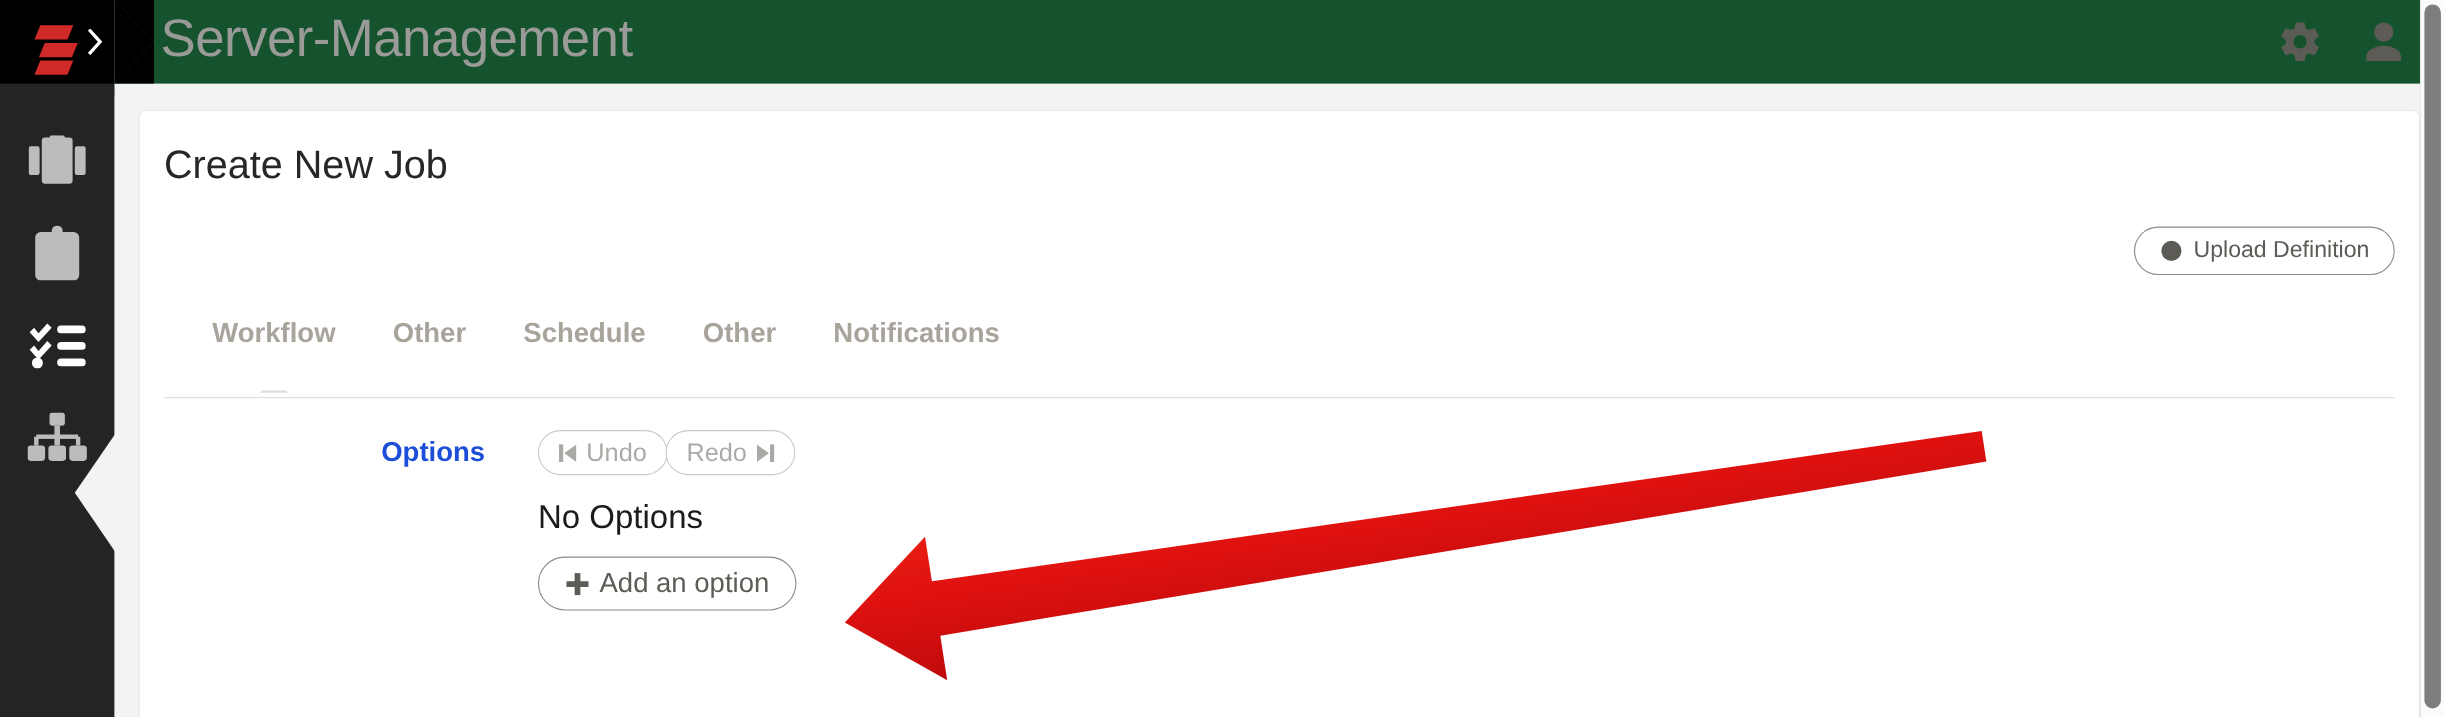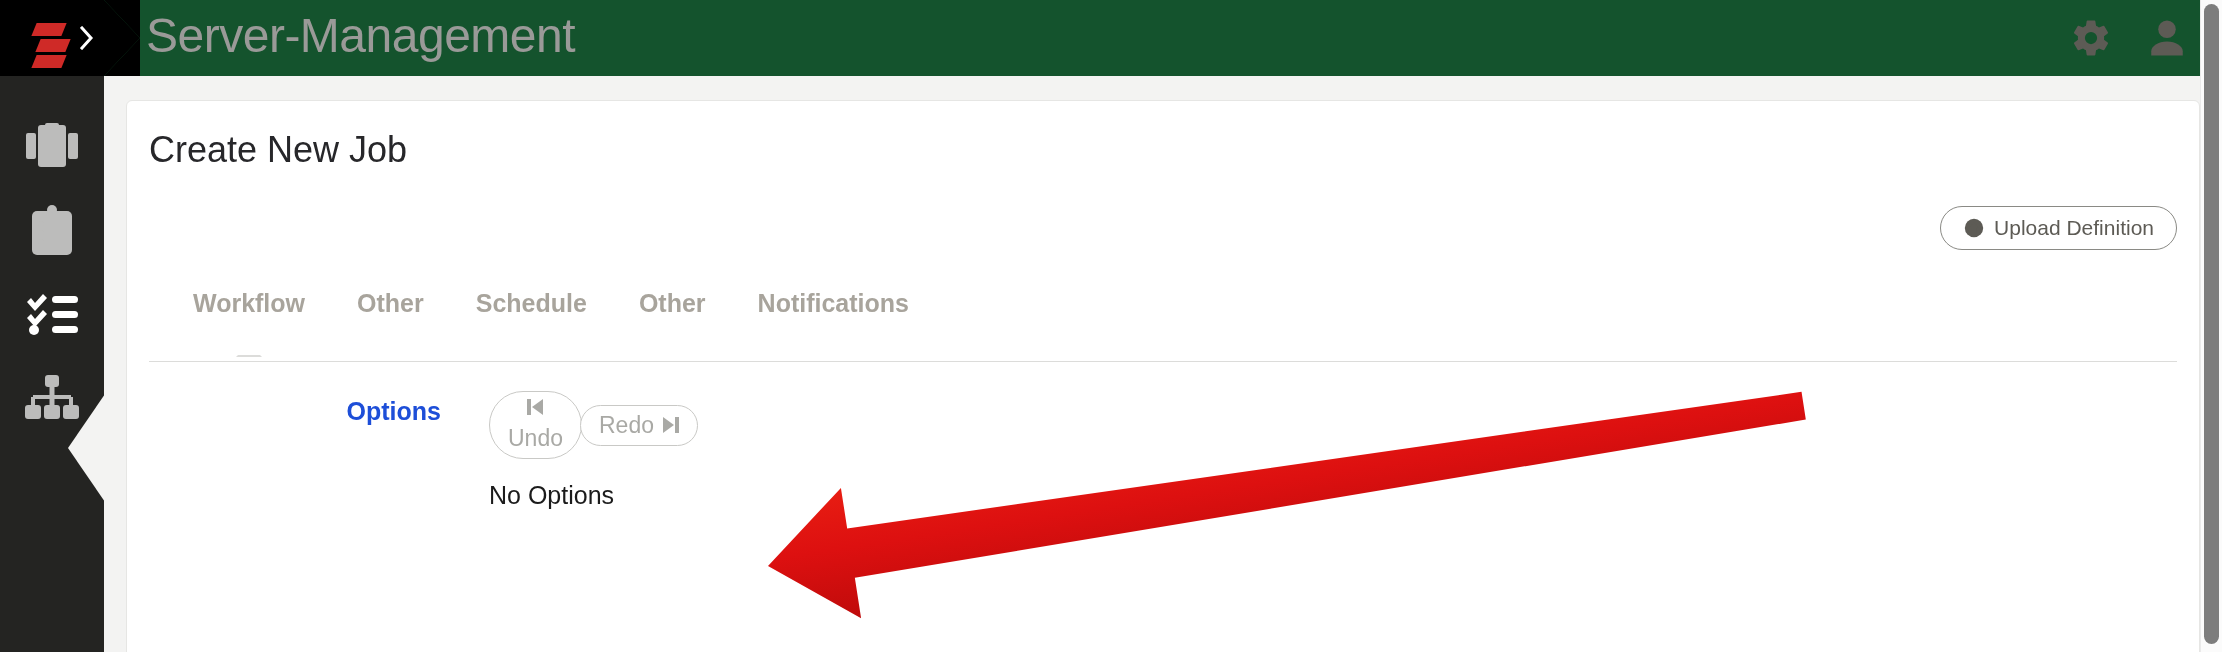--- a/index.html
+++ b/index.html
@@ -290,26 +290,26 @@
   #options-content {
     position: absolute;
     left: 340px;
     top: 0;
   }
   #undo-redo-group {
     display: flex;
     gap: 0;
     align-items: center;
   }
-  #undo-button { border-radius: 999px; padding: 6px 18px; font-size: 23px; flex-direction: column; }
+  #undo-button { border-radius: 999px; padding: 6px 18px; font-size: 23px; }
   #redo-button { border-radius: 999px; padding: 6px 18px; font-size: 23px; margin-left: -2px; }
 
   #no-options-text {
     margin-top: 22px;
-    font-size: 25px;
+    font-size: 30px;
     color: #1b1b1b;
     white-space: nowrap;
   }
   #add-option-button {
     margin-top: 18px;
     font-size: 25px;
     padding: 9px 24px;
     color: #5d5b55;
     border-color: #8a8a85;
   }
@@ -479,20 +479,27 @@
               <span>Redo</span>
               <svg width="16" height="18" viewBox="0 0 16 18">
                 <polygon points="0,1 0,17 11,9"></polygon>
                 <rect x="12" y="1" width="4" height="16"></rect>
               </svg>
             </button>
           </div>
 
           <div id="no-options-text">No Options</div>
 
+          <button class="pill" id="add-option-button">
+            <svg width="22" height="22" viewBox="0 0 22 22">
+              <rect x="8.4" y="1" width="5.2" height="20"></rect>
+              <rect x="1" y="8.4" width="20" height="5.2"></rect>
+            </svg>
+            <span>Add an option</span>
+          </button>
         </div>
       </div>
 
     </div>
   </div>
 
   <svg id="annotation-arrow" viewBox="0 0 2222 652">
     <defs>
       <linearGradient id="arrowGrad" x1="0" y1="0" x2="0" y2="1">
         <stop offset="0%" stop-color="#e81d12"></stop>

